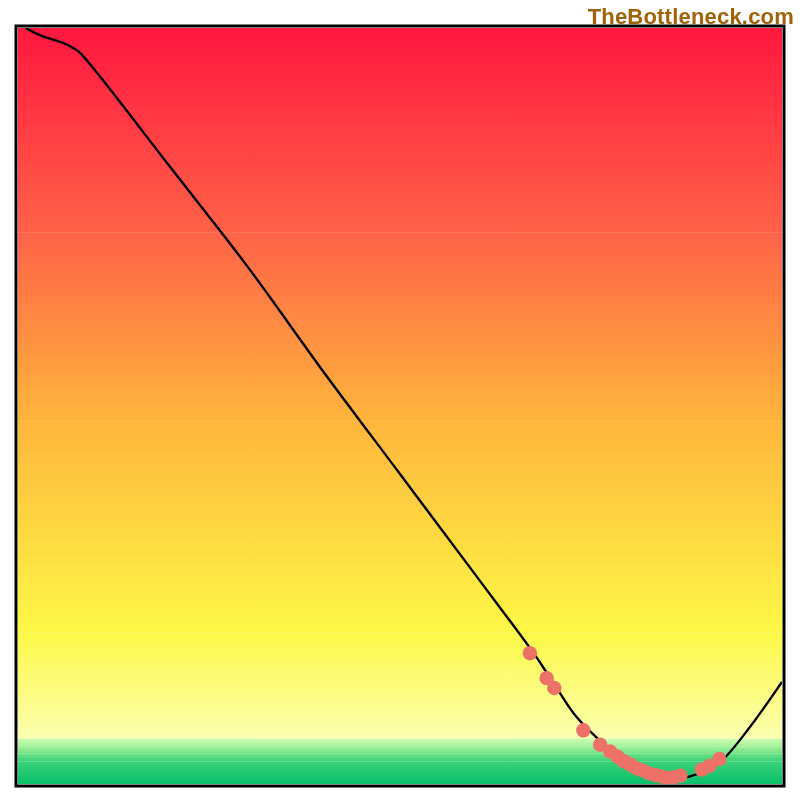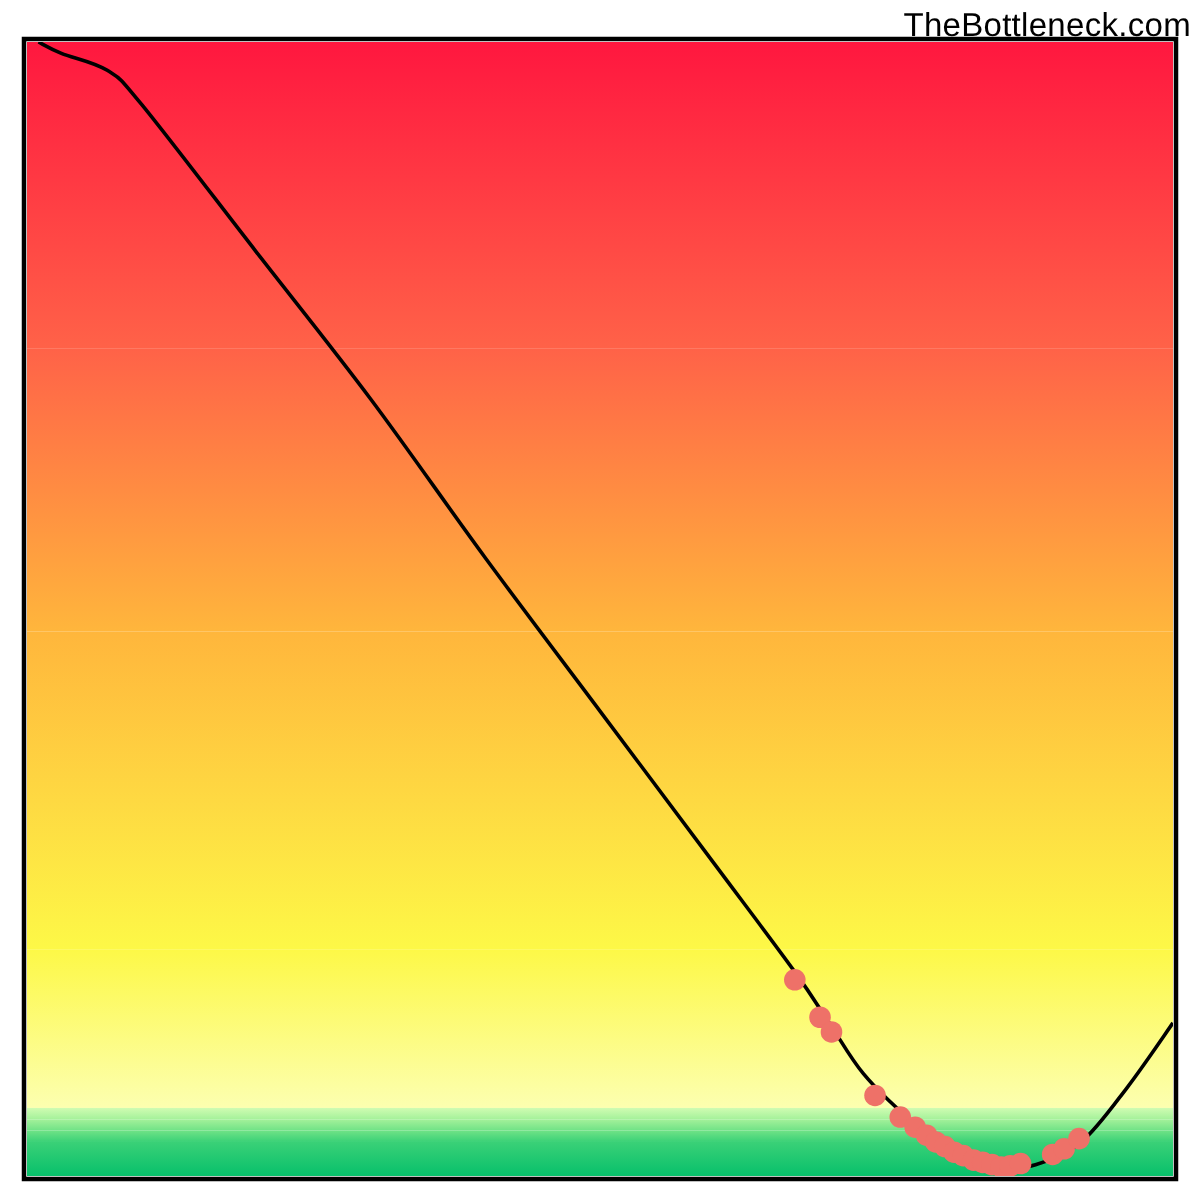--- a/index.html
+++ b/index.html
@@ -14,23 +14,23 @@
   .chart-wrap {
     position: relative;
     width: 800px;
     height: 800px;
   }
   .watermark {
     position: absolute;
     top: 4px;
     right: 6px;
     font-size: 22px;
-    color: #000000;
+    color: #a16207;
     letter-spacing: 0.2px;
-    font-weight: 400;
+    font-weight: 700;
     z-index: 5;
   }
   svg.chart {
     position: absolute;
     left: 0;
     top: 0;
   }
 </style>
 </head>
 <body>

